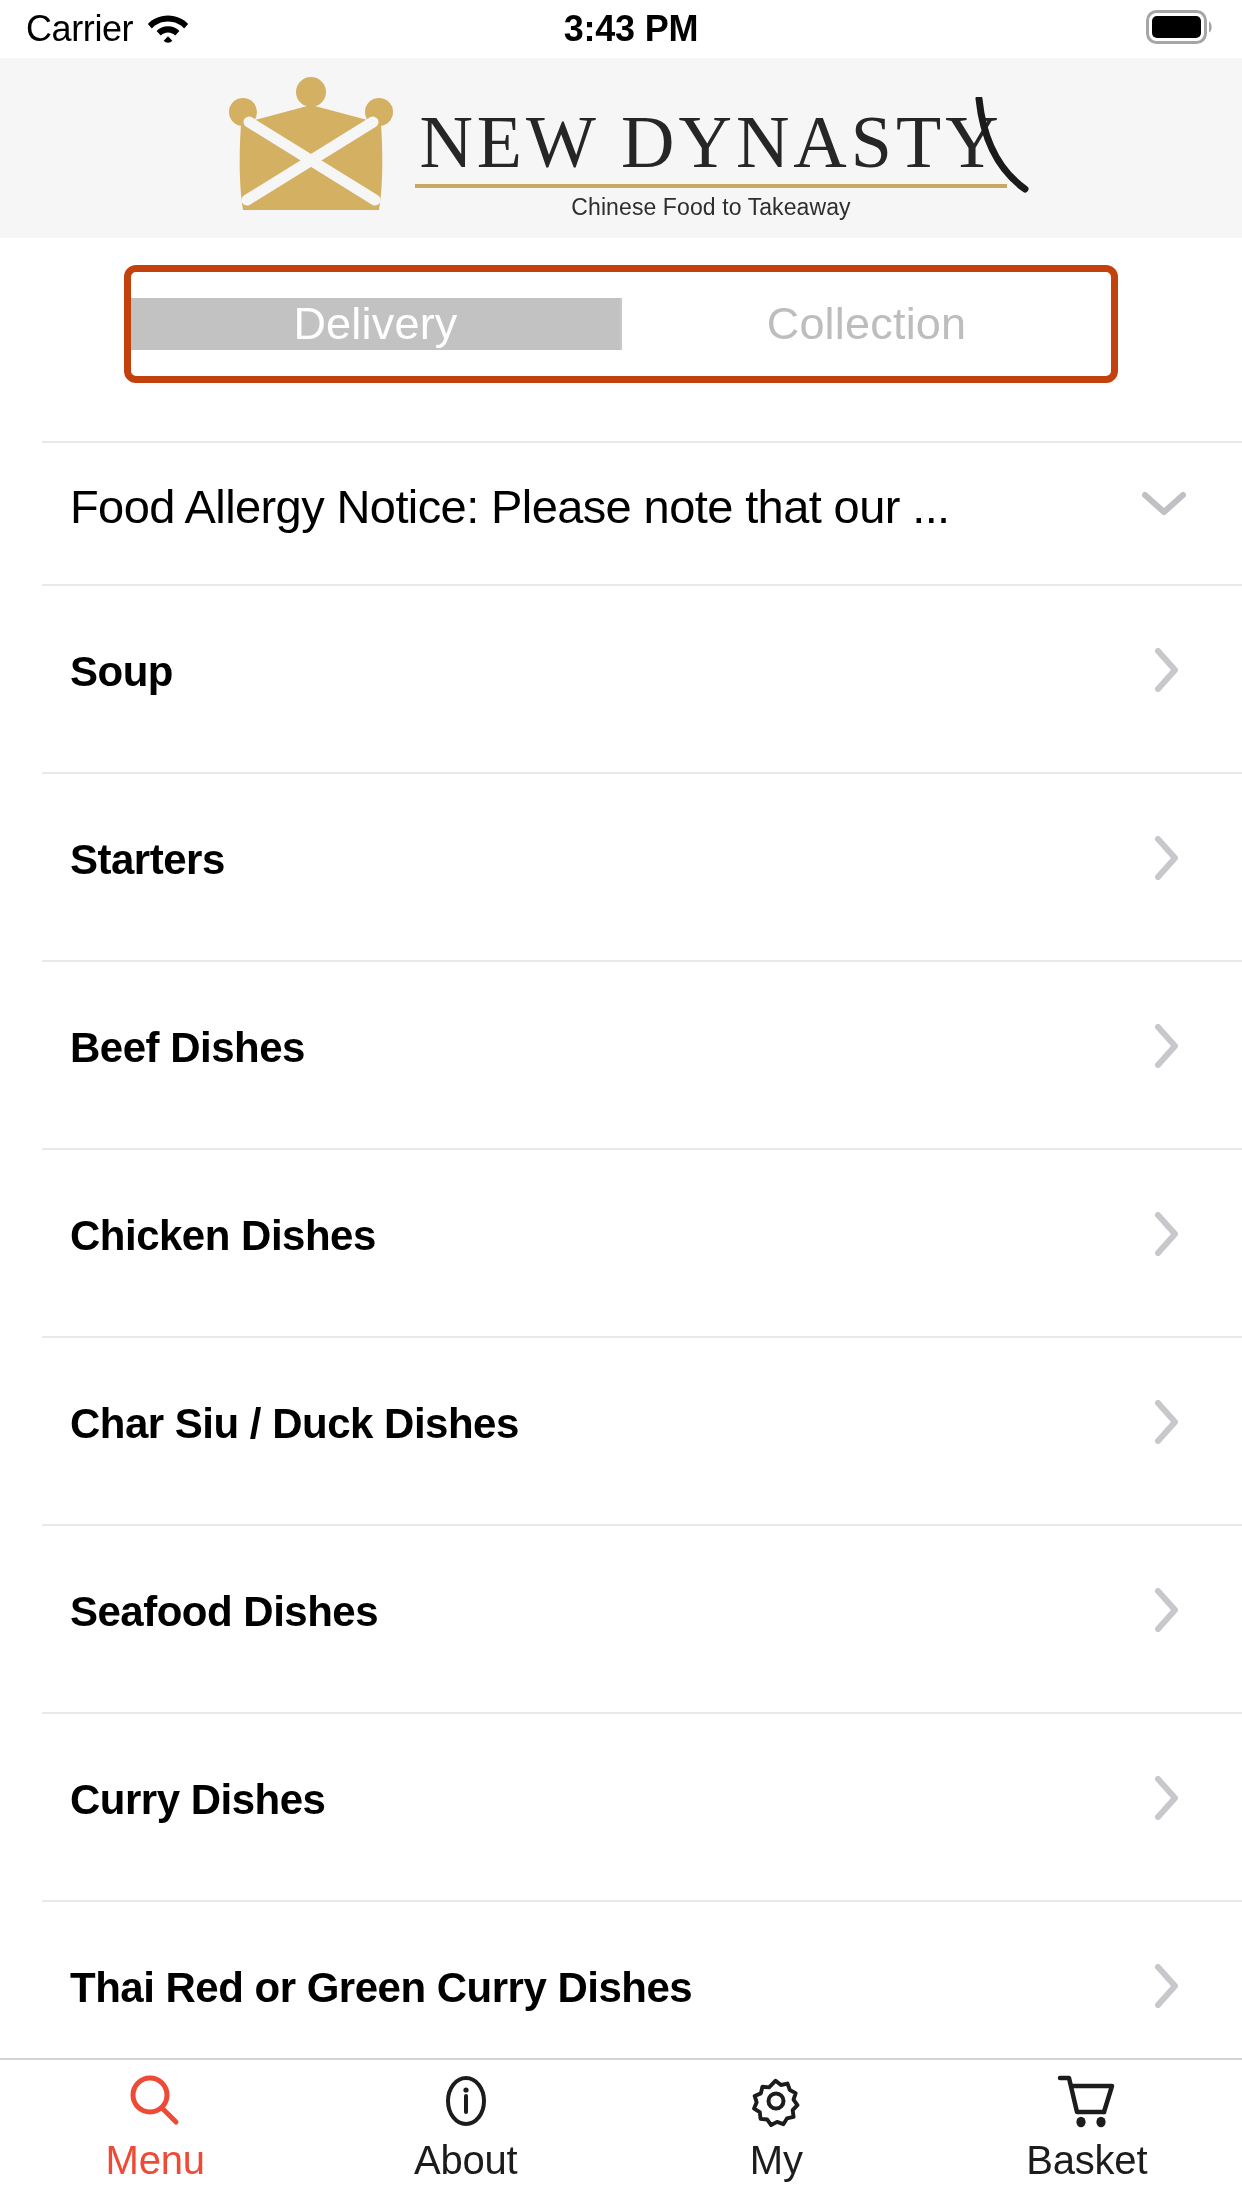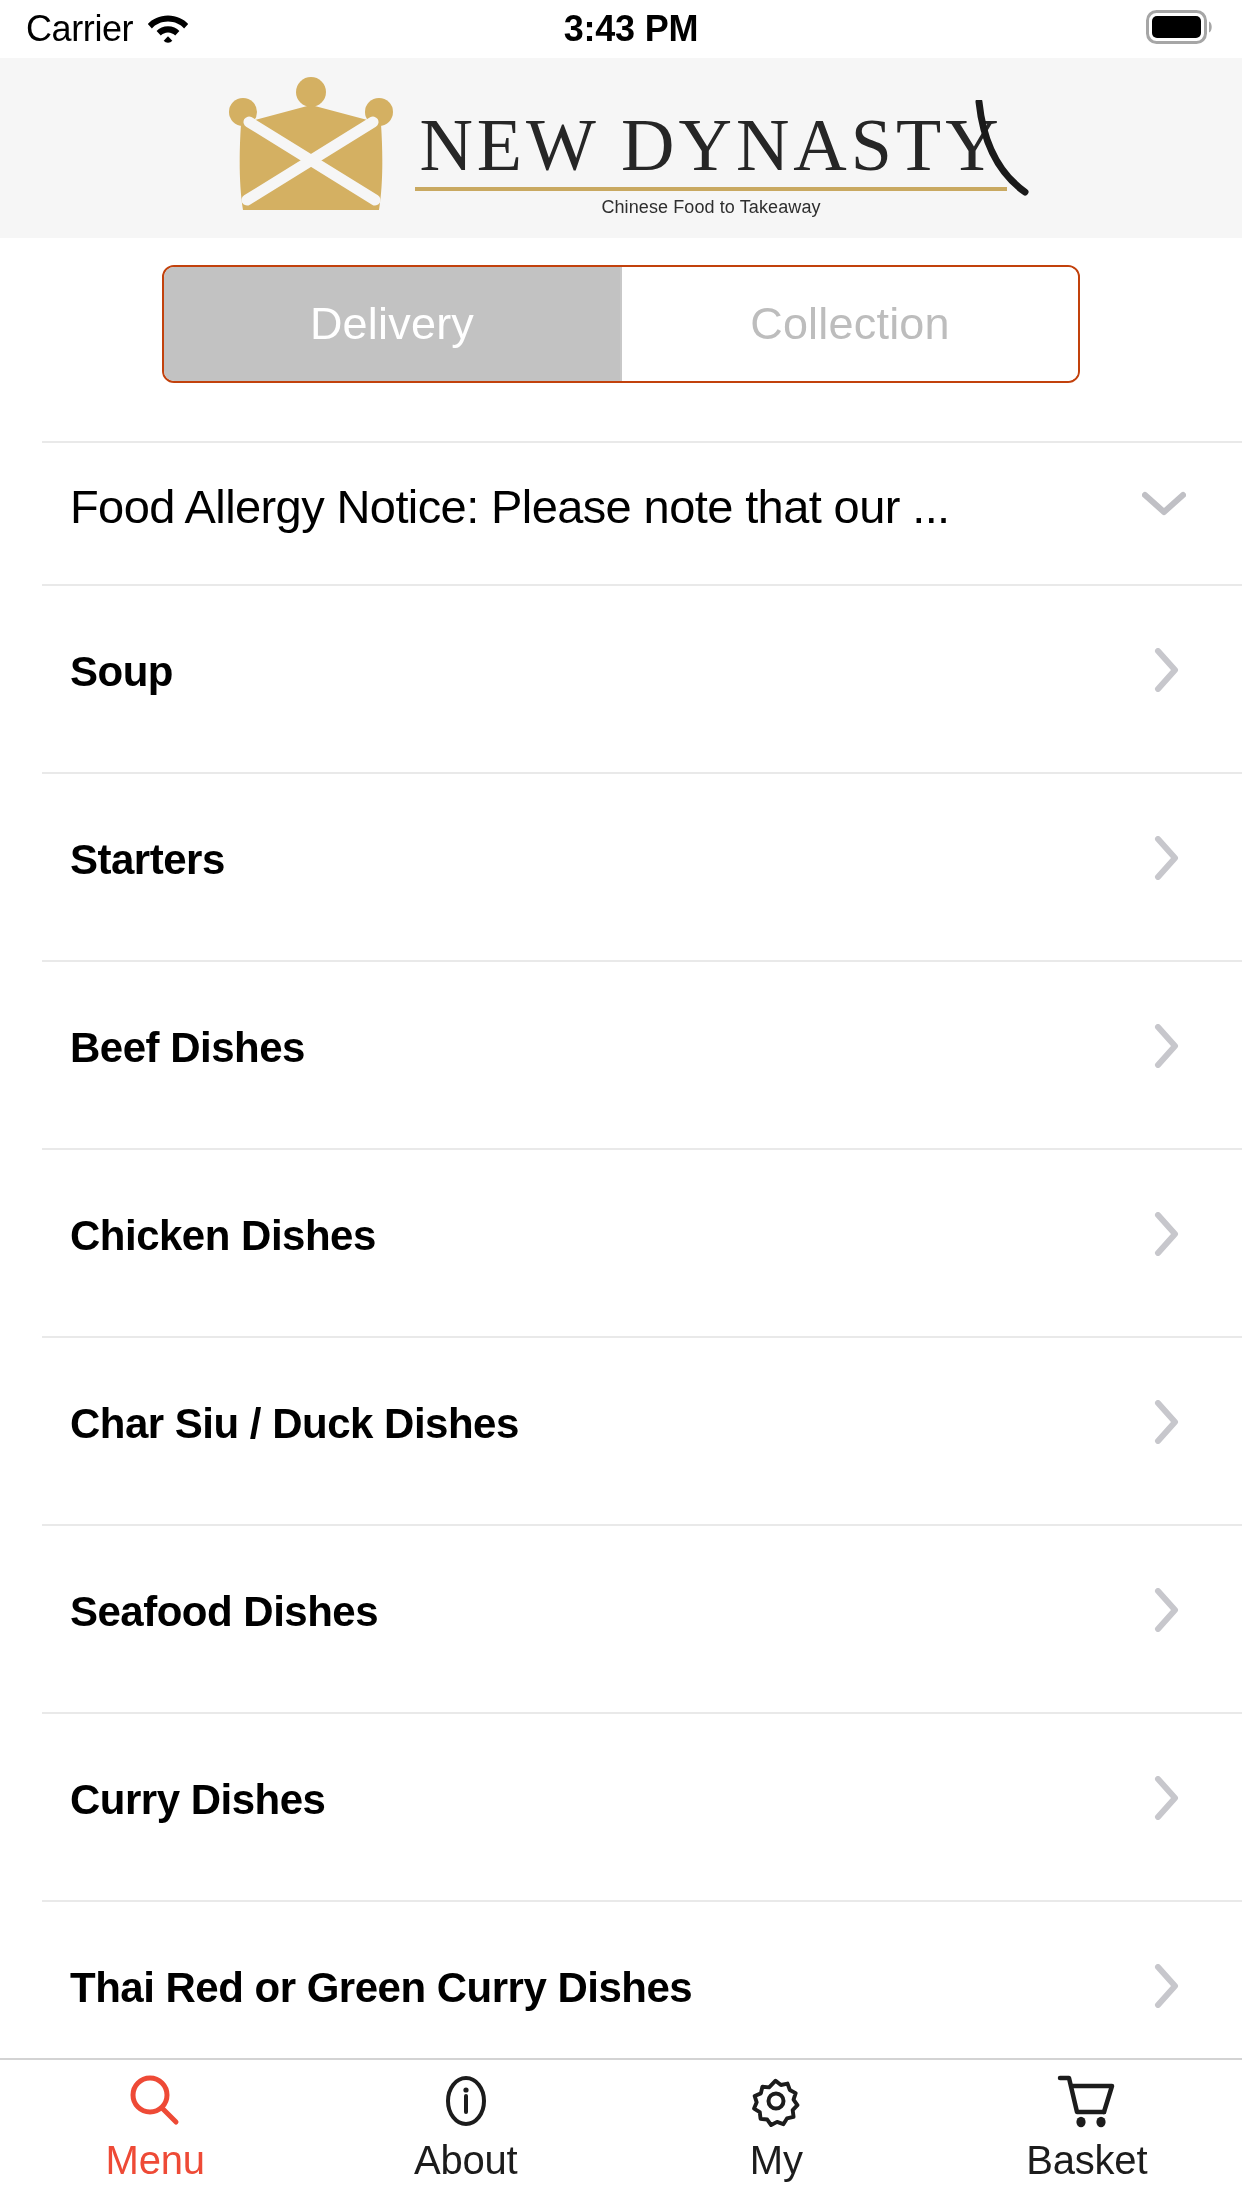--- a/index.html
+++ b/index.html
@@ -35,29 +35,29 @@
   .logo-wrap { display:flex; align-items:center; gap:16px; transform:translateX(-6px); }
   .crown { flex:0 0 auto; display:block; }
   .wordblock { position:relative; display:flex; flex-direction:column; align-items:center; }
   .wordmark {
     font-family:"Liberation Serif", serif;
     font-size:74px; line-height:0.96; color:#262626;
     letter-spacing:4px; white-space:nowrap; padding:0 4px;margin-top:32px;
   }
   .goldrule { width:100%; height:4px; background:#c9a961; margin-top:5px; }
   .tagline {
-    font-size:18px; color:#2e2e2e; margin-top:6px; white-space:nowrap; letter-spacing:0.1px;
+    font-size:23px; color:#2e2e2e; margin-top:6px; white-space:nowrap; letter-spacing:0.1px;
   }
   .swash { position:absolute; right:-26px; top:22px; pointer-events:none; }
 
   
   .segwrap { flex:0 0 172px; background:#fff; display:flex; align-items:center; justify-content:center; }
   .segmented {
-    width:918px; height:118px; border:2px solid #c2410c; border-radius:12px;
-    display:flex; overflow:hidden; background:#fff;
+    width:994px; height:118px; border:7px solid #c2410c; border-radius:12px;
+    display:flex; overflow:hidden; background:#fff;align-items:center;
   }
   .seg {
     flex:1; display:flex; align-items:center; justify-content:center;
     font-size:45px; letter-spacing:0.2px;
   }
   .seg.active { background:#c2c2c2; color:#ffffff; }
   .seg.inactive { background:#ffffff; color:#bdbdbd; border-left:2px solid #c8c8c8; }
 
   
   .listwrap { flex:1 1 auto; background:#fff; overflow:hidden; padding-top:18px; }

